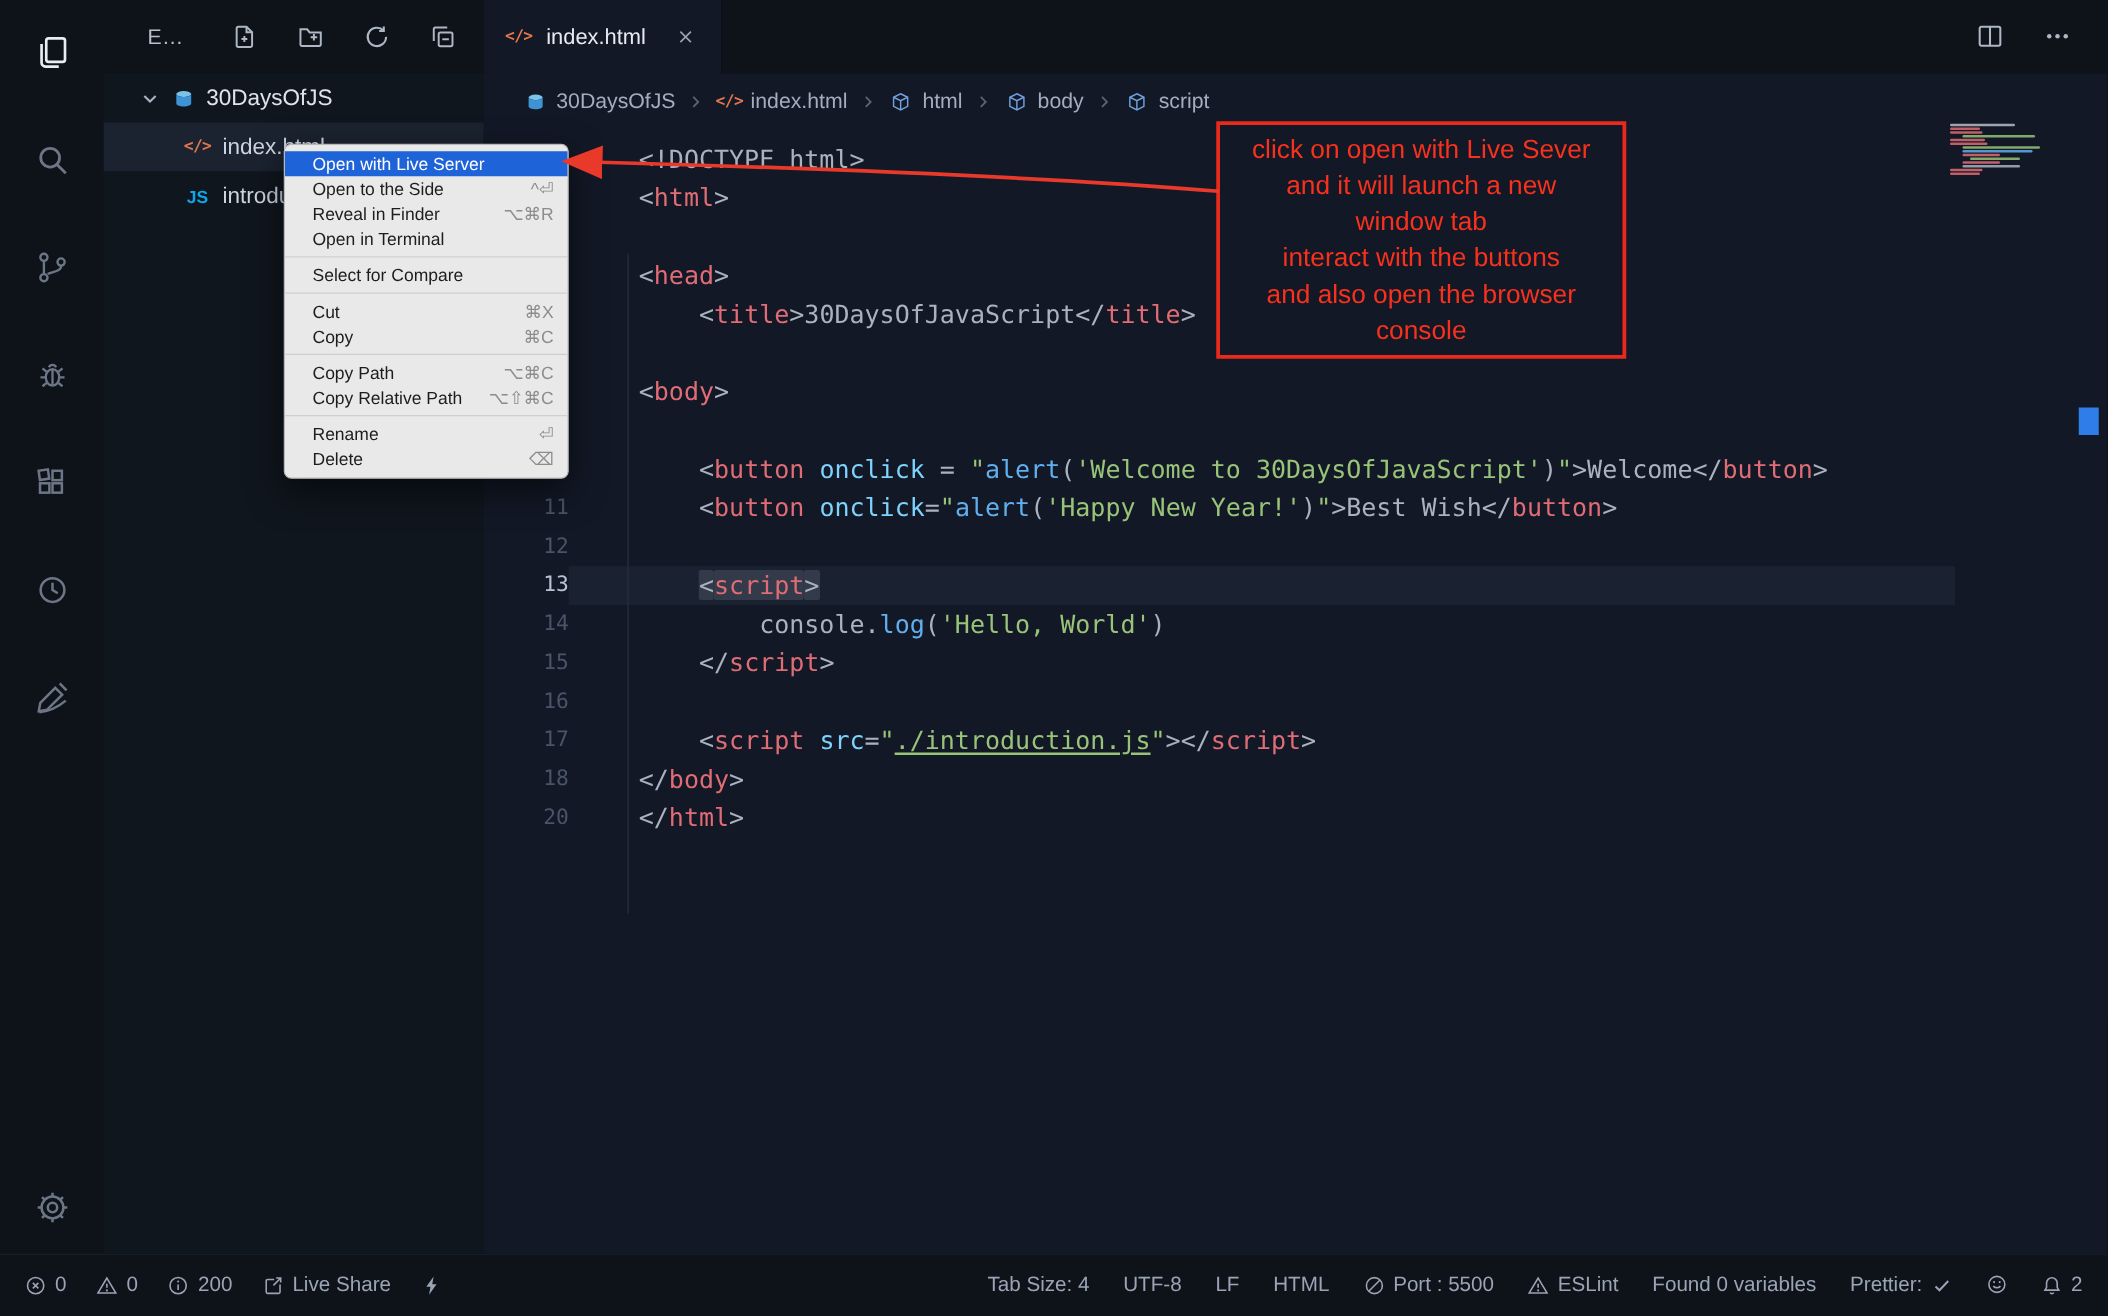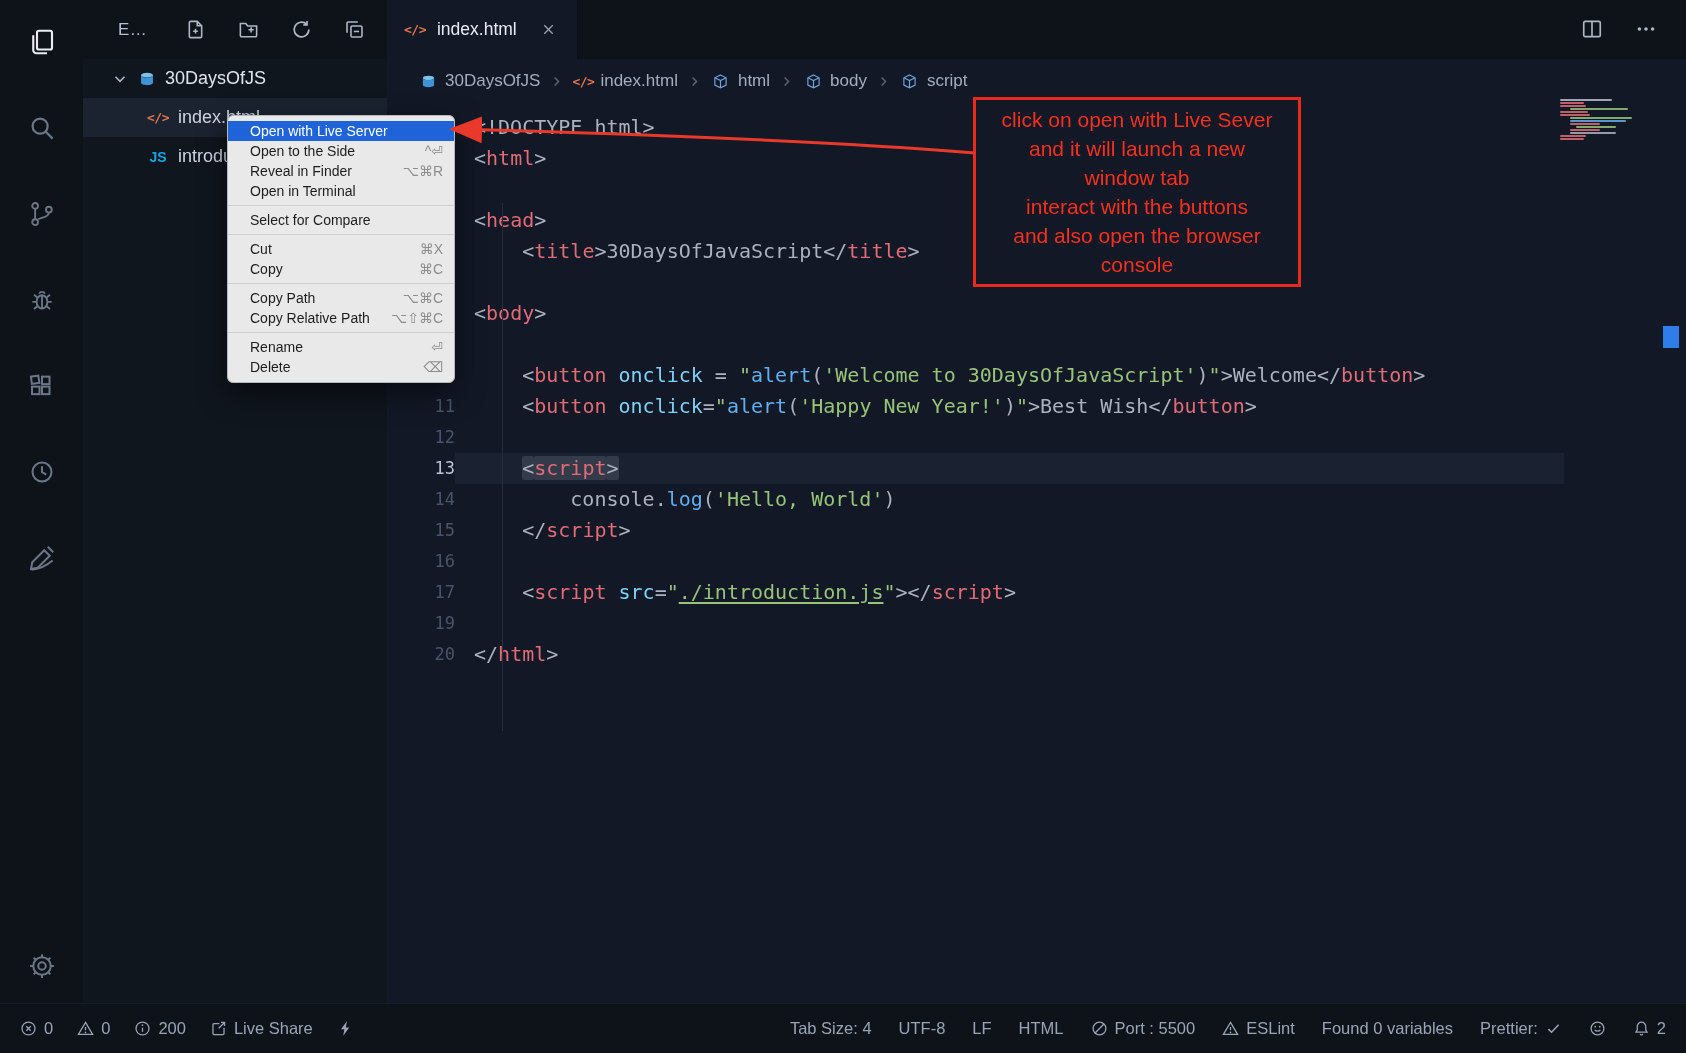--- a/index.html
+++ b/index.html
@@ -43,36 +43,36 @@
 #breadcrumb{flex:0 0 44px;display:flex;align-items:center;padding-left:31px;font-size:17px;color:#a3adbd;gap:9px}
 .bc-item{display:flex;align-items:center;gap:7px;cursor:pointer}
 .bc-icon{display:flex;align-items:center;justify-content:center;width:20px}
 .bc-icon svg{width:17px;height:17px}
 .bc-sep{color:#5d6678;display:flex;align-items:center}
 .bc-sep svg{width:15px;height:15px}
 #code-area{flex:1;position:relative;font-family:"DejaVu Sans Mono","Liberation Mono",monospace;font-size:20px;padding-top:9px}
 #indent-guide{position:absolute;left:115px;top:100px;width:1px;height:528px;background:#262e3e}
 .code-line{display:flex;height:31px;line-height:31px;white-space:pre}
 .ln{flex:0 0 68px;text-align:right;font-size:17px;color:#4a5468}
-.code{flex:1;padding-left:19px;margin-right:122px}
+.code{flex:1;padding-left:56px;margin-right:122px}
 .code-line.current .code{background:#1a2130}
 .code-line.current .ln{color:#b9c3d6}
 .tok-p{color:#abb2bf}
 .tok-t{color:#e06c75}
 .tok-a{color:#7dd3fc}
 .tok-s{color:#98c379}
 .tok-f{color:#61afef}
 .tok-u{color:#98c379;text-decoration:underline;text-underline-offset:3px}
 .boxed{background:#333b4b;border-radius:2px}
 #minimap{position:absolute;top:-6px;right:28px;width:98px;display:flex;flex-direction:column;gap:1px;padding-top:2px;z-index:5}
 #minimap div{height:2px;border-radius:1px;opacity:.85}
 #scroll-marker{position:absolute;right:7px;top:223px;width:16px;height:22px;background:#2e7de9}
 #status-bar{flex:0 0 50px;background:#0e1319;border-top:1px solid #161d27;display:flex;align-items:center;padding:0 20px;font-size:16.5px;color:#9aa4b6}
 #status-left{display:flex;align-items:center;gap:24px}
-#status-right{margin-left:auto;display:flex;align-items:center;gap:27px}
+#status-right{margin-left:auto;display:flex;align-items:flex-start;gap:27px}
 .status-item{display:flex;align-items:center;gap:7px;cursor:pointer;white-space:nowrap}
 .s-icon{display:flex;align-items:center}
 .s-icon svg{width:17px;height:17px}
 #context-menu{position:absolute;left:227px;top:115px;width:228px;background:#e9e9e9;border:1px solid #b9b9b9;border-radius:6px;box-shadow:0 10px 28px rgba(0,0,0,.55);padding:5px 0;z-index:40;font-size:14px;color:#1d1d1d}
 .menu-item{display:flex;align-items:center;height:20px;padding:0 11px 0 22px;cursor:pointer}
 .menu-label{flex:1}
 .menu-shortcut{color:#8c8c8c}
 .menu-item.highlighted{background:#1f63d8;color:#fff}
 .menu-item.highlighted .menu-shortcut{color:#d8e4fa}
 .menu-sep{height:1px;background:#cfcfcf;margin:4px 0}
@@ -275,21 +275,21 @@
                 <div class="code-line"><span class="ln">8</span><span class="code"><span class="tok-p">&lt;</span><span class="tok-t">body</span><span class="tok-p">&gt;</span></span></div>
                 <div class="code-line"><span class="ln">9</span><span class="code"></span></div>
                 <div class="code-line"><span class="ln">10</span><span class="code"><span class="tok-p">    &lt;</span><span class="tok-t">button</span><span class="tok-p"> </span><span class="tok-a">onclick</span><span class="tok-p"> = </span><span class="tok-s">"</span><span class="tok-f">alert</span><span class="tok-p">(</span><span class="tok-s">'Welcome to 30DaysOfJavaScript'</span><span class="tok-p">)</span><span class="tok-s">"</span><span class="tok-p">&gt;Welcome</span><span class="tok-p">&lt;/</span><span class="tok-t">button</span><span class="tok-p">&gt;</span></span></div>
                 <div class="code-line"><span class="ln">11</span><span class="code"><span class="tok-p">    &lt;</span><span class="tok-t">button</span><span class="tok-p"> </span><span class="tok-a">onclick</span><span class="tok-p">=</span><span class="tok-s">"</span><span class="tok-f">alert</span><span class="tok-p">(</span><span class="tok-s">'Happy New Year!'</span><span class="tok-p">)</span><span class="tok-s">"</span><span class="tok-p">&gt;Best Wish</span><span class="tok-p">&lt;/</span><span class="tok-t">button</span><span class="tok-p">&gt;</span></span></div>
                 <div class="code-line"><span class="ln">12</span><span class="code"></span></div>
                 <div class="code-line current"><span class="ln">13</span><span class="code"><span class="tok-p">    </span><span class="tok-p boxed">&lt;</span><span class="tok-t boxed">script</span><span class="tok-p boxed">&gt;</span></span></div>
                 <div class="code-line"><span class="ln">14</span><span class="code"><span class="tok-p">        </span><span class="tok-p">console</span><span class="tok-p">.</span><span class="tok-f">log</span><span class="tok-p">(</span><span class="tok-s">'Hello, World'</span><span class="tok-p">)</span></span></div>
                 <div class="code-line"><span class="ln">15</span><span class="code"><span class="tok-p">    </span><span class="tok-p">&lt;/</span><span class="tok-t">script</span><span class="tok-p">&gt;</span></span></div>
                 <div class="code-line"><span class="ln">16</span><span class="code"></span></div>
                 <div class="code-line"><span class="ln">17</span><span class="code"><span class="tok-p">    &lt;</span><span class="tok-t">script</span><span class="tok-p"> </span><span class="tok-a">src</span><span class="tok-p">=</span><span class="tok-s">"</span><span class="tok-u">./introduction.js</span><span class="tok-s">"</span><span class="tok-p">&gt;</span><span class="tok-p">&lt;/</span><span class="tok-t">script</span><span class="tok-p">&gt;</span></span></div>
-                <div class="code-line"><span class="ln">19</span><span class="code"></span></div>
+                <div class="code-line"><span class="ln">18</span><span class="code"><span class="tok-p">&lt;/</span><span class="tok-t">body</span><span class="tok-p">&gt;</span></span></div>
                 <div class="code-line"><span class="ln">20</span><span class="code"><span class="tok-p">&lt;/</span><span class="tok-t">html</span><span class="tok-p">&gt;</span></span></div>
               </div>
             <div id="minimap">
                 <div style="margin-left: 0px; width: 52px; background: rgb(182, 190, 200);"></div>
                 <div style="margin-left: 0px; width: 24px; background: rgb(224, 108, 117);"></div>
                 <div style="margin-left: 0px; width: 26px; background: rgb(224, 108, 117);"></div>
                 <div style="margin-left: 10px; width: 58px; background: rgb(152, 195, 121);"></div>
                 <div style="margin-left: 0px; width: 28px; background: rgb(224, 108, 117);"></div>
                 <div style="margin-left: 0px; width: 30px; background: rgb(224, 108, 117);"></div>
                 <div style="margin-left: 10px; width: 62px; background: rgb(152, 195, 121);"></div>

